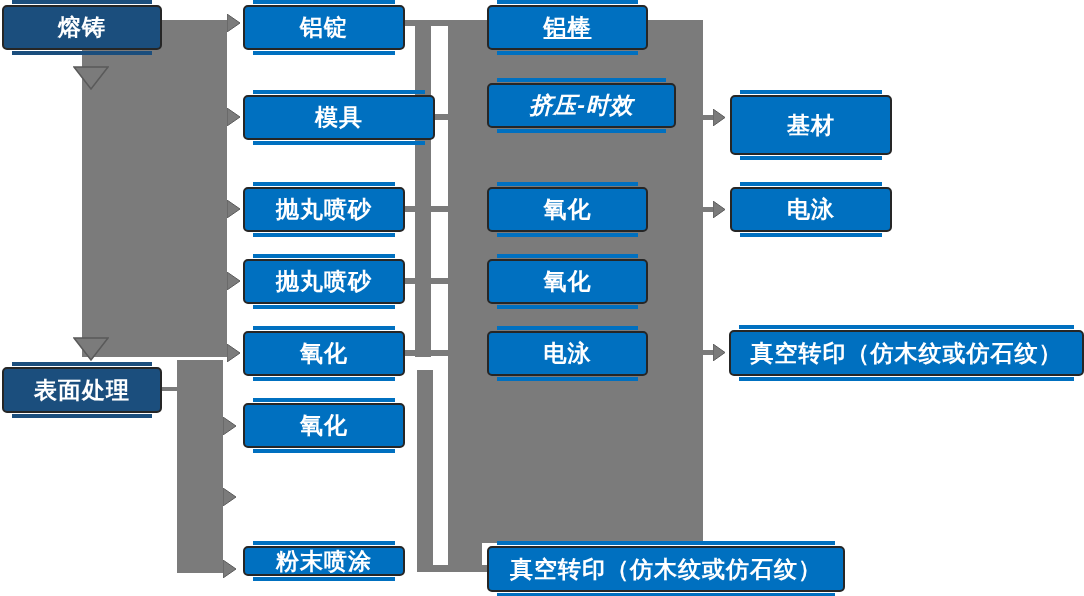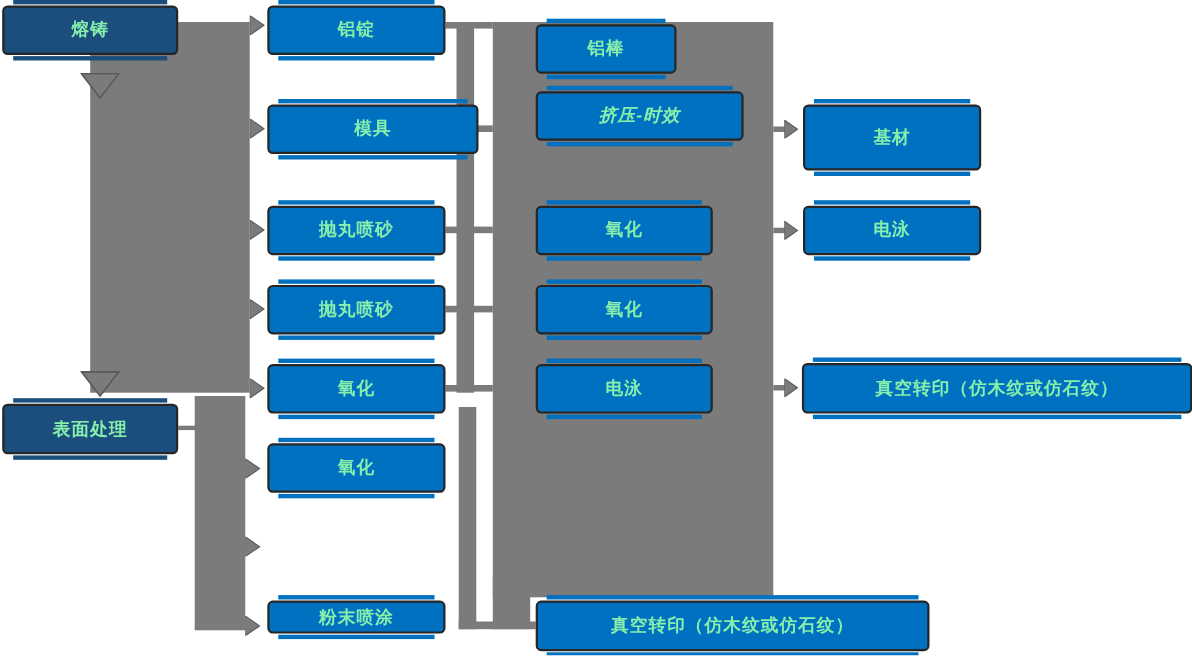--- a/index.html
+++ b/index.html
@@ -3,21 +3,21 @@
 <meta charset="utf-8">
 <style>
   html,body { margin:0; padding:0; background:#ffffff; }
   .stage {
     position:relative; width:1084px; height:596px; background:#ffffff;
     font-family:"Liberation Sans","DejaVu Sans",sans-serif; overflow:hidden;
   }
   .box {
     position:absolute; box-sizing:border-box;
     border:2px solid #262626; border-radius:5px;
-    color:#86efac; font-size:16px; font-weight:700; letter-spacing:1px;
+    color:#ffffff; font-size:23px; font-weight:700; letter-spacing:1px;
     display:flex; align-items:center; justify-content:center;
     text-align:center; white-space:nowrap; z-index:3; padding:0 2px;
   }
   .blue { background:#0070C0;text-align:right; }
   .navy { background:#1B4E7D; }
   
   .box::before, .box::after {
     content:""; position:absolute; left:8px; right:8px; height:4px;
     background:inherit; z-index:-1;
   }
@@ -123,21 +123,21 @@
   <div class="box navy" style="left:2px; top:367px; width:160px; height:46px;">表面处理</div>
 
   <div class="box blue" style="left:243px; top:5px;   width:162px; height:45px;">铝锭</div>
   <div class="box blue" style="left:243px; top:95px;  width:192px; height:45px;">模具</div>
   <div class="box blue" style="left:243px; top:187px; width:162px; height:45px;">抛丸喷砂</div>
   <div class="box blue" style="left:243px; top:259px; width:162px; height:45px;">抛丸喷砂</div>
   <div class="box blue" style="left:243px; top:331px; width:162px; height:45px;">氧化</div>
   <div class="box blue" style="left:243px; top:403px; width:162px; height:45px;">氧化</div>
   <div class="box blue" style="left:243px; top:546px; width:162px; height:30px;">粉末喷涂</div>
 
-  <div class="box blue" style="left:487px; top:22px;   width:128px; height:45px;">铝棒</div>
+  <div class="box blue" style="left:487px; top:5px;   width:161px; height:45px;text-decoration:underline;">铝棒</div>
   <div class="box blue" style="left:487px; top:83px;  width:189px; height:45px;font-style:italic;">挤压-时效</div>
   <div class="box blue" style="left:487px; top:187px; width:161px; height:45px;">氧化</div>
   <div class="box blue" style="left:487px; top:259px; width:161px; height:45px;">氧化</div>
   <div class="box blue" style="left:487px; top:331px; width:161px; height:45px;">电泳</div>
   <div class="box blue" style="left:487px; top:546px; width:358px; height:46px;">真空转印（仿木纹或仿石纹）</div>
 
   <div class="box blue" style="left:730px; top:95px;  width:162px; height:60px;">基材</div>
   <div class="box blue" style="left:730px; top:187px; width:162px; height:45px;">电泳</div>
   <div class="box blue" style="left:729px; top:330px; width:355px; height:46px;">真空转印（仿木纹或仿石纹）</div>
 

